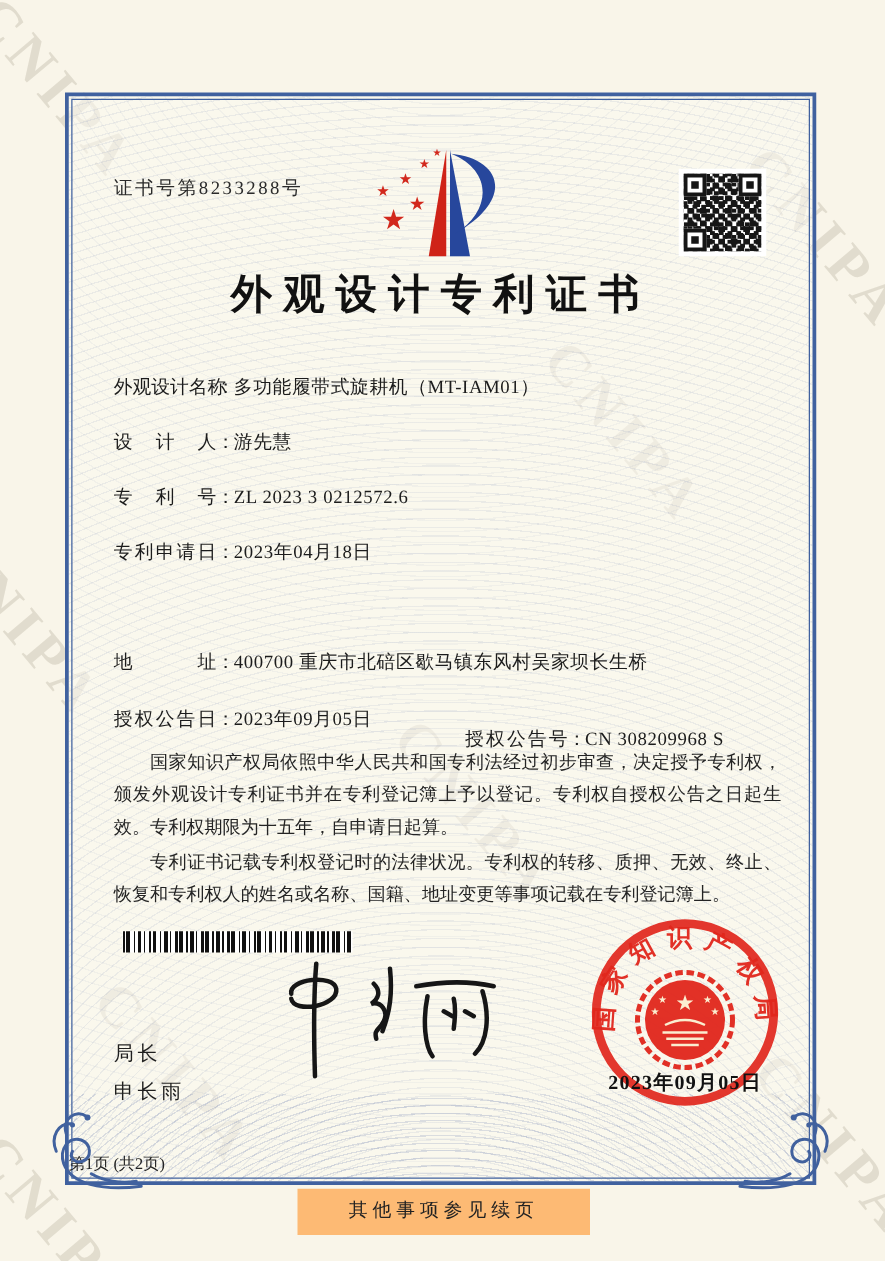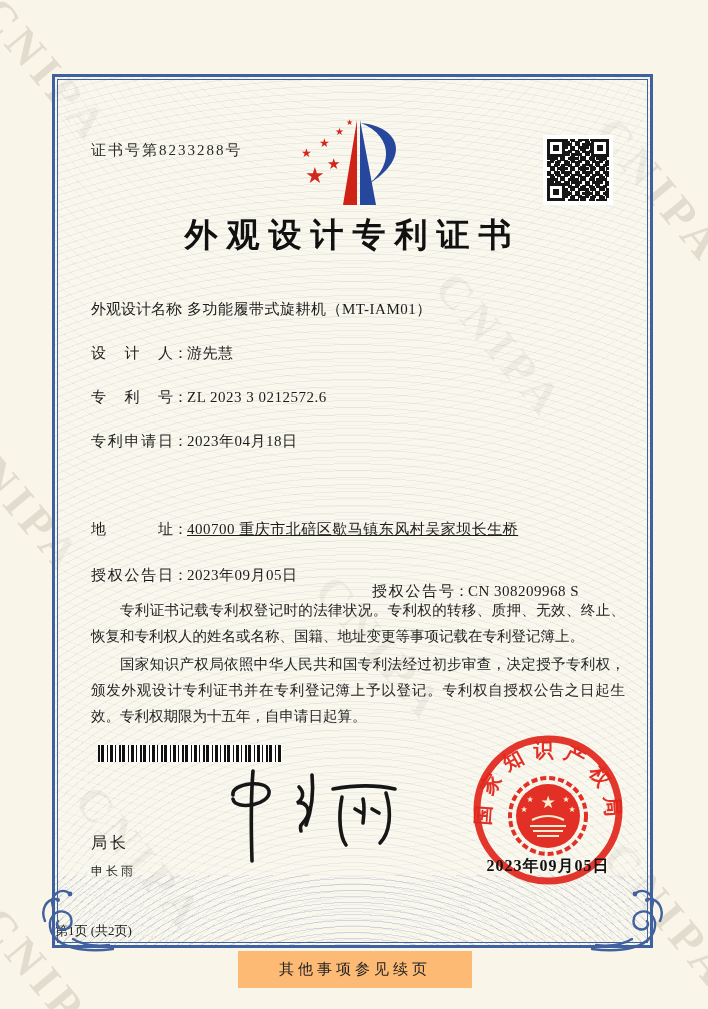--- a/index.html
+++ b/index.html
@@ -56,39 +56,39 @@
   .title{
     position:absolute;left:0;top:136px;width:100%;text-align:center;
     font-size:33px;font-weight:bold;letter-spacing:9px;color:#111;
   }
   
   .frow{position:absolute;left:36px;font-size:15px;white-space:nowrap;color:#1c1c1c;}
   .f-label{display:inline-block;width:82px;text-align:justify;text-align-last:justify;vertical-align:bottom;}
   .f-colon{display:inline-block;width:14px;}
   .f-value{letter-spacing:.5px;}
   .frow.r1{top:223px;} .frow.r2{top:267px;} .frow.r3{top:311px;}
-  .frow.r4{top:355px;} .frow.r5{top:399px;} .frow.r6{top:443px;text-decoration:underline;} .frow.r7{top:489px;}
+  .frow.r4{top:355px;} .frow.r5{top:399px;} .frow.r6{top:443px;} .frow.r7{top:489px;}
   .pair2{position:absolute;left:281px;top:16px;}
   .pair2 .f-label{width:82px;}
   
   .legal{
     position:absolute;left:36px;top:520px;width:534px;
     font-size:14.5px;line-height:26px;color:#242424;text-align:justify;
   }
   .legal p{margin:0 0 2px 0;text-indent:2em;}
   
   .barcode{
     position:absolute;left:43px;top:668px;width:184px;height:17px;
     background:repeating-linear-gradient(90deg,
       #101010 0 2px,#fff 2px 3px,#101010 3px 6px,#fff 6px 9px,
       #101010 9px 10px,#fff 10px 12px,#101010 12px 15px,#fff 15px 17px,
       #101010 17px 18px,#fff 18px 21px);
   }
   .signer-title{position:absolute;left:36px;top:756px;font-size:16px;letter-spacing:3px;}
-  .signer-name{position:absolute;left:36px;top:786px;font-size:12px;letter-spacing:3px;}
+  .signer-name{position:absolute;left:36px;top:786px;font-size:16px;letter-spacing:3px;}
   .sig-svg{position:absolute;left:160px;top:688px;}
   .seal{position:absolute;left:415px;top:655px;width:156px;height:156px;}
   .seal-date{
     position:absolute;left:405px;top:779px;width:176px;text-align:center;
     font-size:16px;font-weight:bold;letter-spacing:1px;color:#111;z-index:5;
   }
   .page-num{position:absolute;left:0;top:845px;width:100%;text-align:left;font-size:13px;color:#222;}
   
   .note-box{
     position:absolute;left:238px;top:951px;width:234px;height:37px;z-index:3;
@@ -176,22 +176,22 @@
     <span class="f-label">地址</span><span class="f-colon">：</span><span class="f-value">400700 重庆市北碚区歇马镇东风村吴家坝长生桥</span>
   </div>
   <div class="frow r7">
     <span class="f-label">授权公告日</span><span class="f-colon">：</span><span class="f-value">2023年09月05日</span>
     <span class="pair2">
       <span class="f-label">授权公告号</span><span class="f-colon">：</span><span class="f-value">CN 308209968 S</span>
     </span>
   </div>
 
   <div class="legal">
+    <p>国家知识产权局依照中华人民共和国专利法经过初步审查，决定授予专利权，颁发外观设计专利证书并在专利登记簿上予以登记。专利权自授权公告之日起生效。专利权期限为十五年，自申请日起算。</p>
     <p>专利证书记载专利权登记时的法律状况。专利权的转移、质押、无效、终止、恢复和专利权人的姓名或名称、国籍、地址变更等事项记载在专利登记簿上。</p>
-    <p>国家知识产权局依照中华人民共和国专利法经过初步审查，决定授予专利权，颁发外观设计专利证书并在专利登记簿上予以登记。专利权自授权公告之日起生效。专利权期限为十五年，自申请日起算。</p>
   </div>
 
   <div class="barcode"></div>
 
   <div class="signer-title">局长</div>
   <div class="signer-name">申长雨</div>
   <svg class="sig-svg" width="200" height="100" viewBox="0 0 200 100">
     <g fill="none" stroke="#161616" stroke-width="3.6" stroke-linecap="round">
       <path d="M38,6 C36,30 36,64 37,96"></path>
       <path d="M18,30 C16,18 52,14 54,26 C56,40 20,46 18,34"></path>

